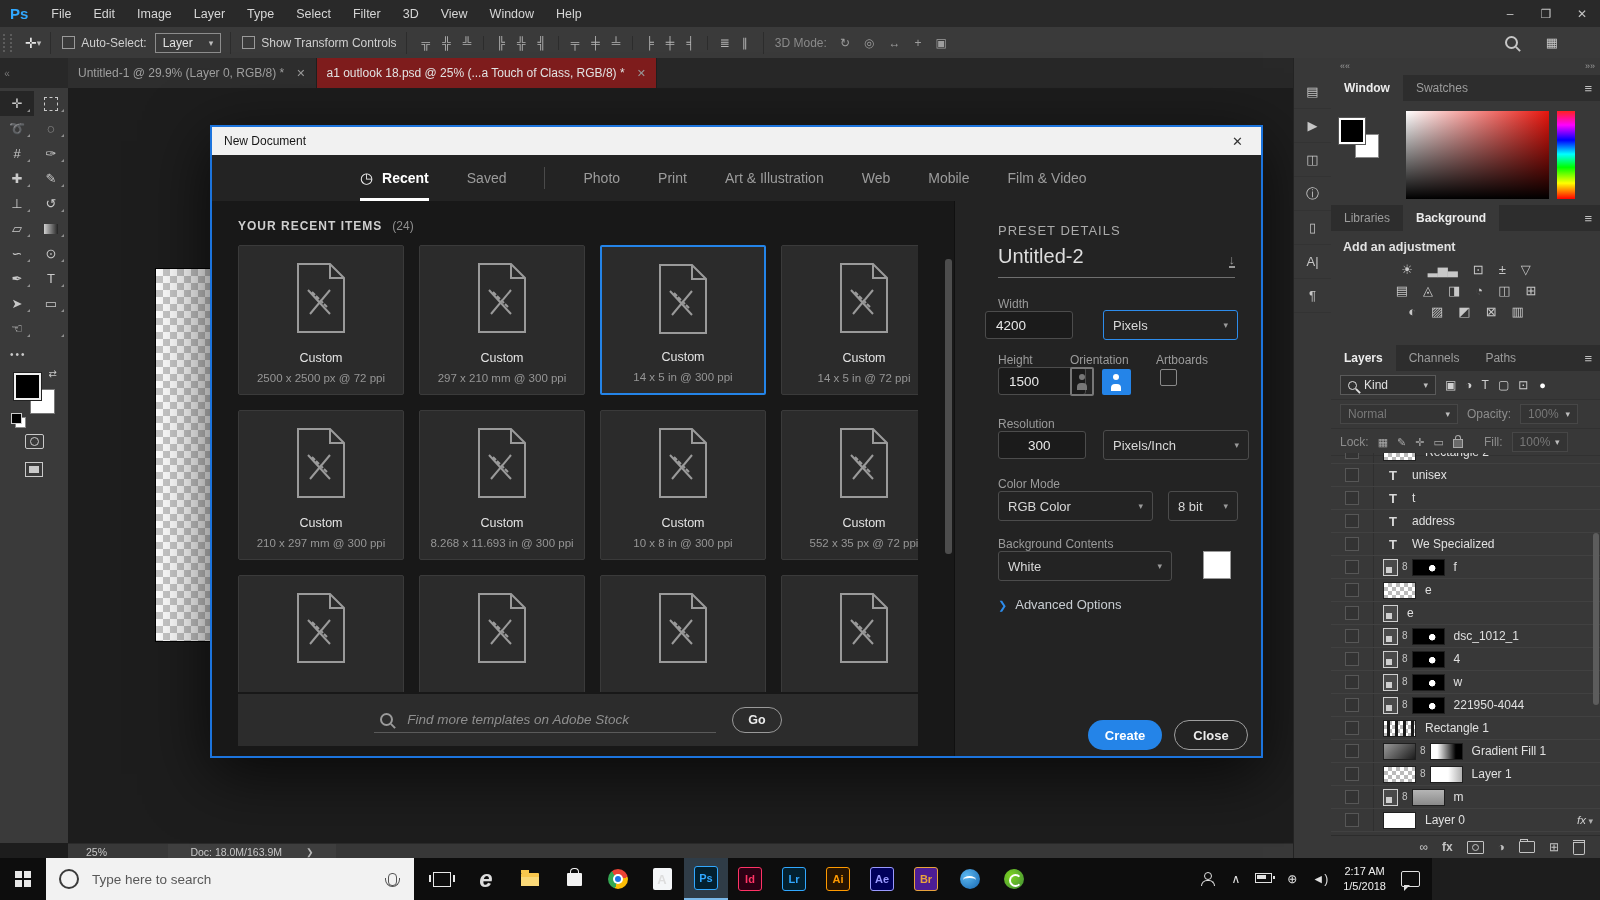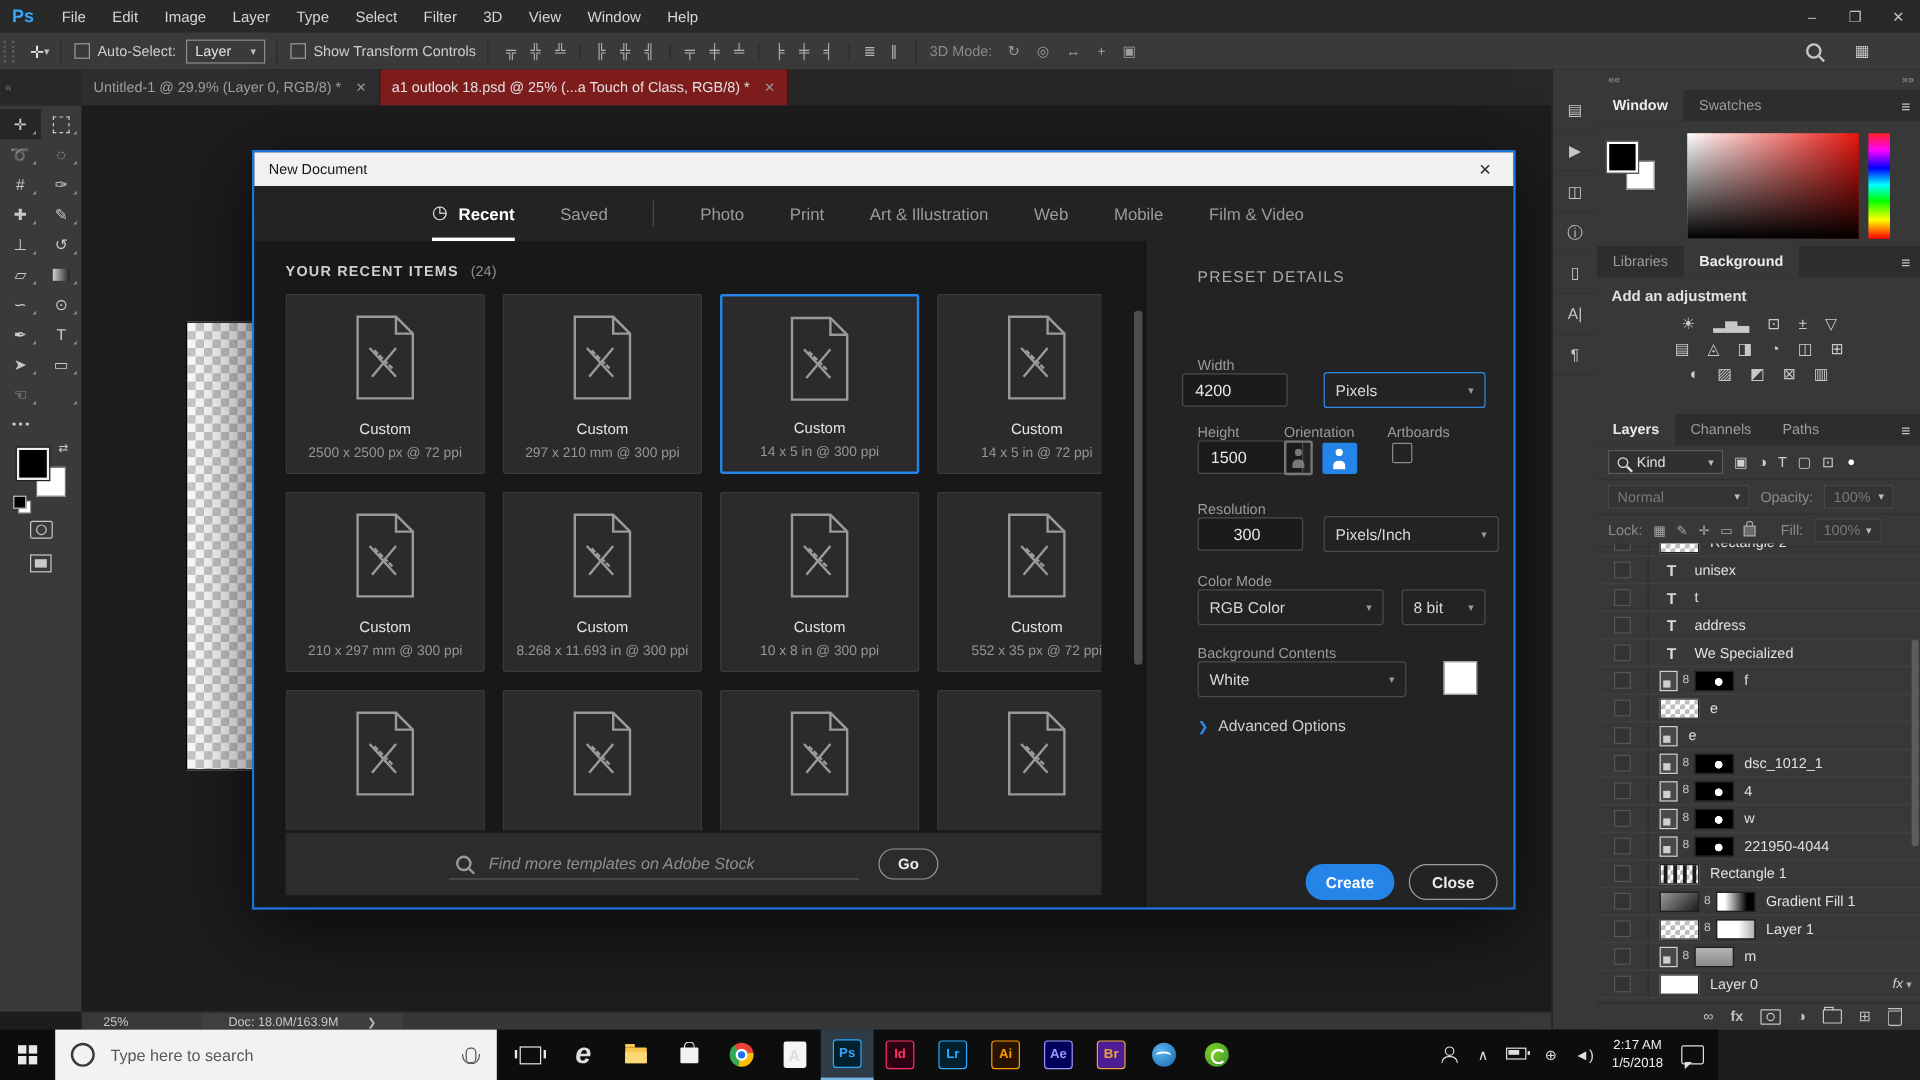--- a/index.html
+++ b/index.html
@@ -631,20 +631,24 @@
         <div class="dlg-search">
           <span class="search-line">
             <span class="mag" style="color:#9a9a9a;"></span>
             <input placeholder="Find more templates on Adobe Stock" style="">
           </span>
           <span class="go-btn">Go</span>
         </div>
       </div>
       <div class="dlg-right">
         <div class="preset-header">PRESET DETAILS</div>
+        <div class="preset-name">
+          <span>Untitled-2</span>
+          <span class="save-ico">↓</span>
+        </div>
         <span class="plabel" style="left:43px;top:96px;">Width</span>
         <span class="pinput" style="left:30px;top:110px;">4200</span>
         <span class="pdd focus" style="left:148px;top:109px;width:135px;">
           <span>Pixels</span>
             <span class="ob-chev">▾</span>
         </span>
         <span class="plabel" style="left:43px;top:152px;">Height</span>
         <span class="plabel" style="left:115px;top:152px;">Orientation</span>
         <span class="plabel" style="left:201px;top:152px;">Artboards</span>
         <span class="pinput" style="left:43px;top:166px;">1500</span>

